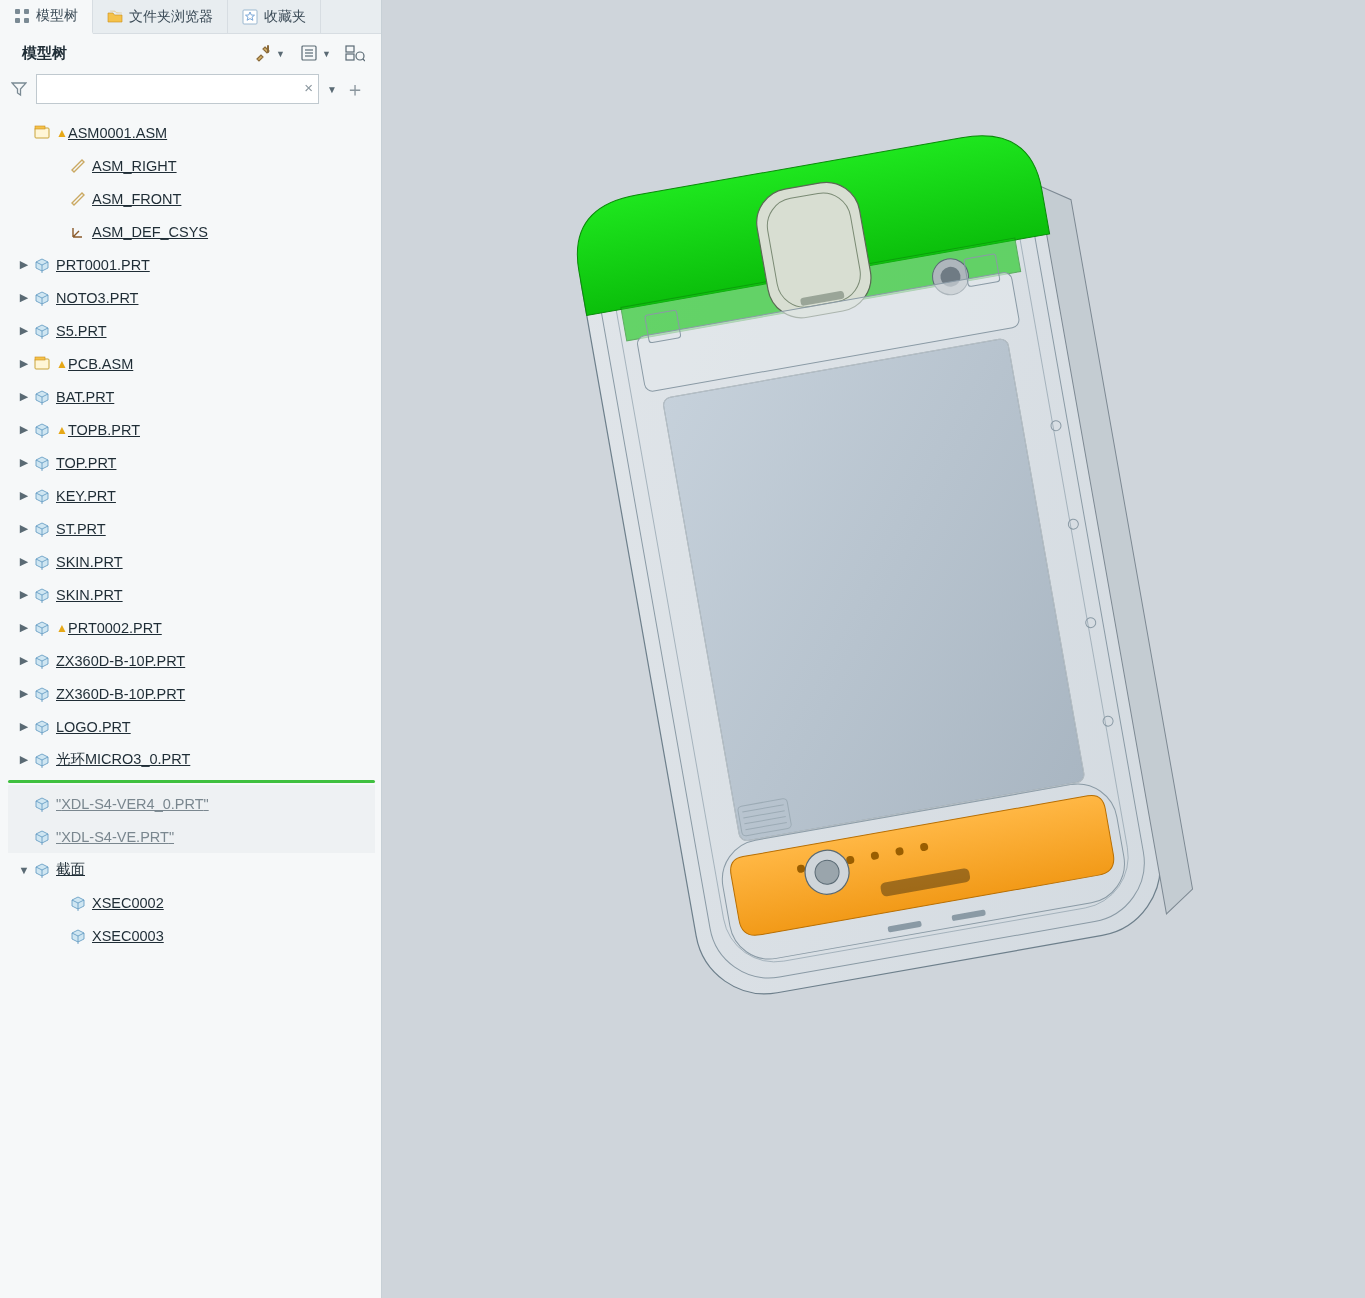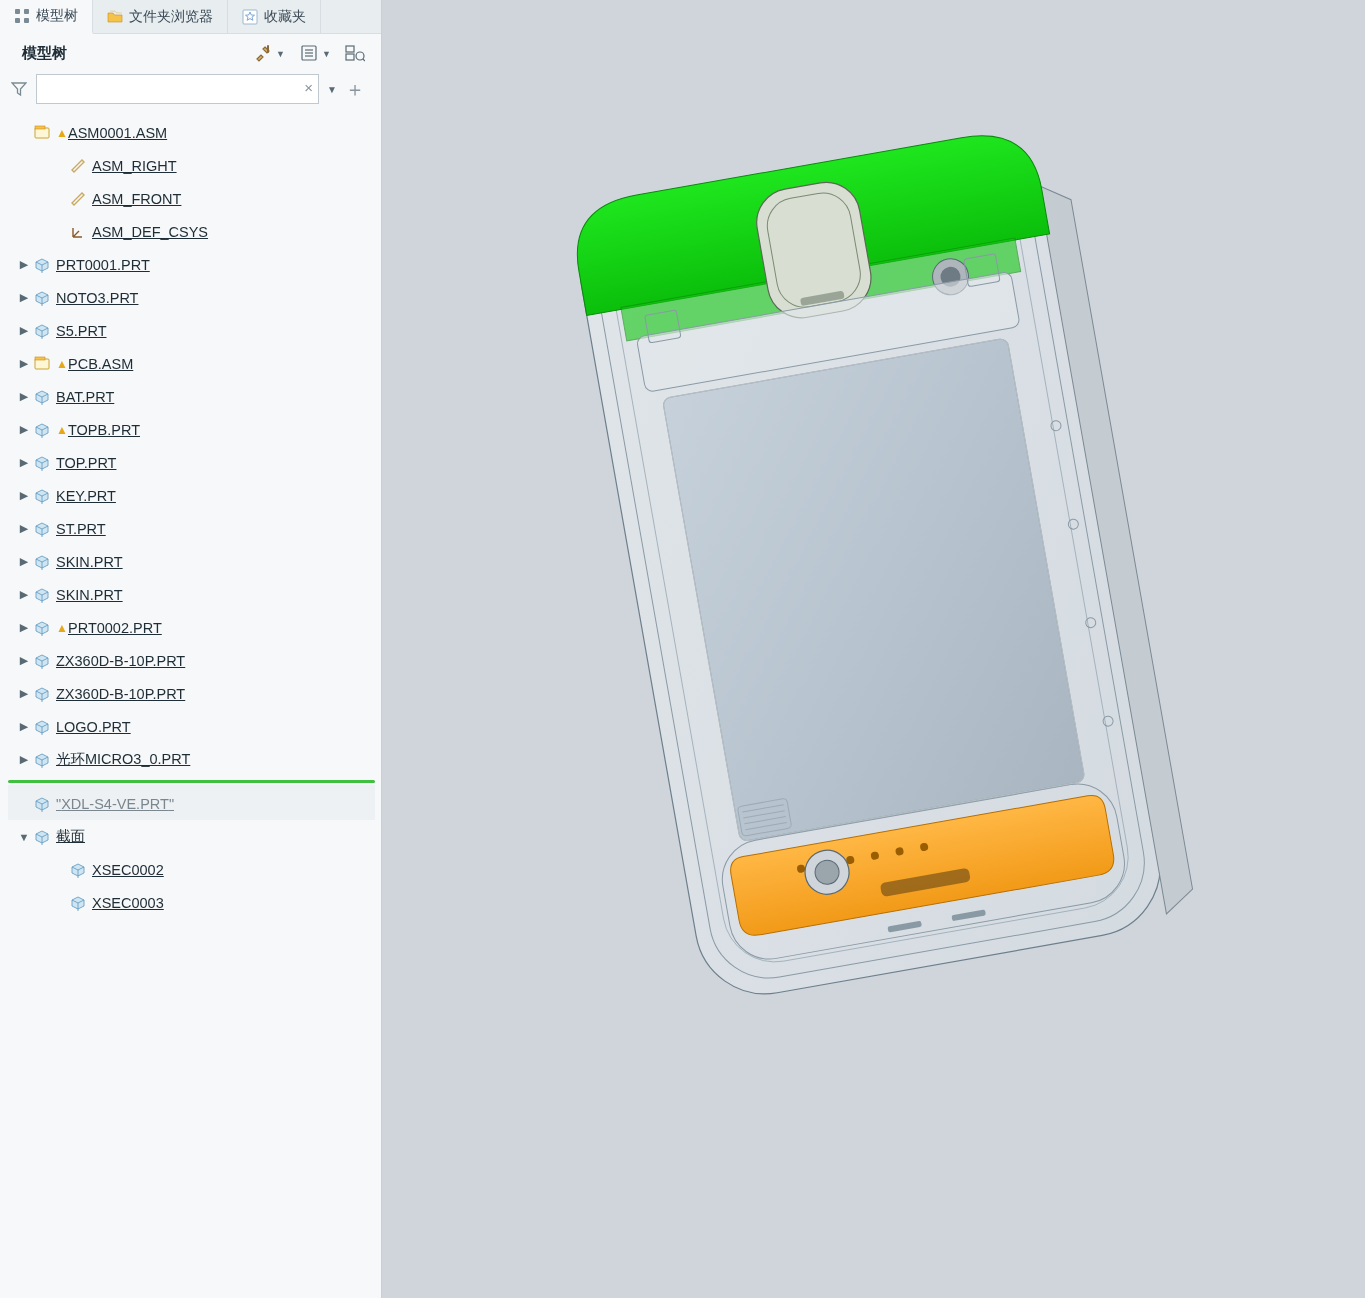--- a/index.html
+++ b/index.html
@@ -352,20 +352,30 @@
                 <path d="M3 6l6 3 6-3M9 9v8" stroke="#5a95bf" fill="none" stroke-width=".8"></path>
               </svg>
             </span>
             <span class="label">光环MICRO3_0.PRT</span>
           </div>
         </div>
 
       <div class="sep"></div>
 
       <div class="grey-block" id="suppressed-block">
+          <div class="row indent-1">
+            <span class="expander hidden">▶</span>
+            <span class="ico">
+              <svg viewBox="0 0 18 18" width="18" height="18">
+                <path class="ic-prt" d="M3 6l6-3 6 3v6l-6 3-6-3z"></path>
+                <path d="M3 6l6 3 6-3M9 9v8" stroke="#5a95bf" fill="none" stroke-width=".8"></path>
+              </svg>
+            </span>
+            <span class="label quoted">XDL-S4-VER4_0.PRT</span>
+          </div>
           <div class="row indent-1">
             <span class="expander hidden">▶</span>
             <span class="ico">
               <svg viewBox="0 0 18 18" width="18" height="18">
                 <path class="ic-prt" d="M3 6l6-3 6 3v6l-6 3-6-3z"></path>
                 <path d="M3 6l6 3 6-3M9 9v8" stroke="#5a95bf" fill="none" stroke-width=".8"></path>
               </svg>
             </span>
             <span class="label quoted">XDL-S4-VE.PRT</span>
           </div>

